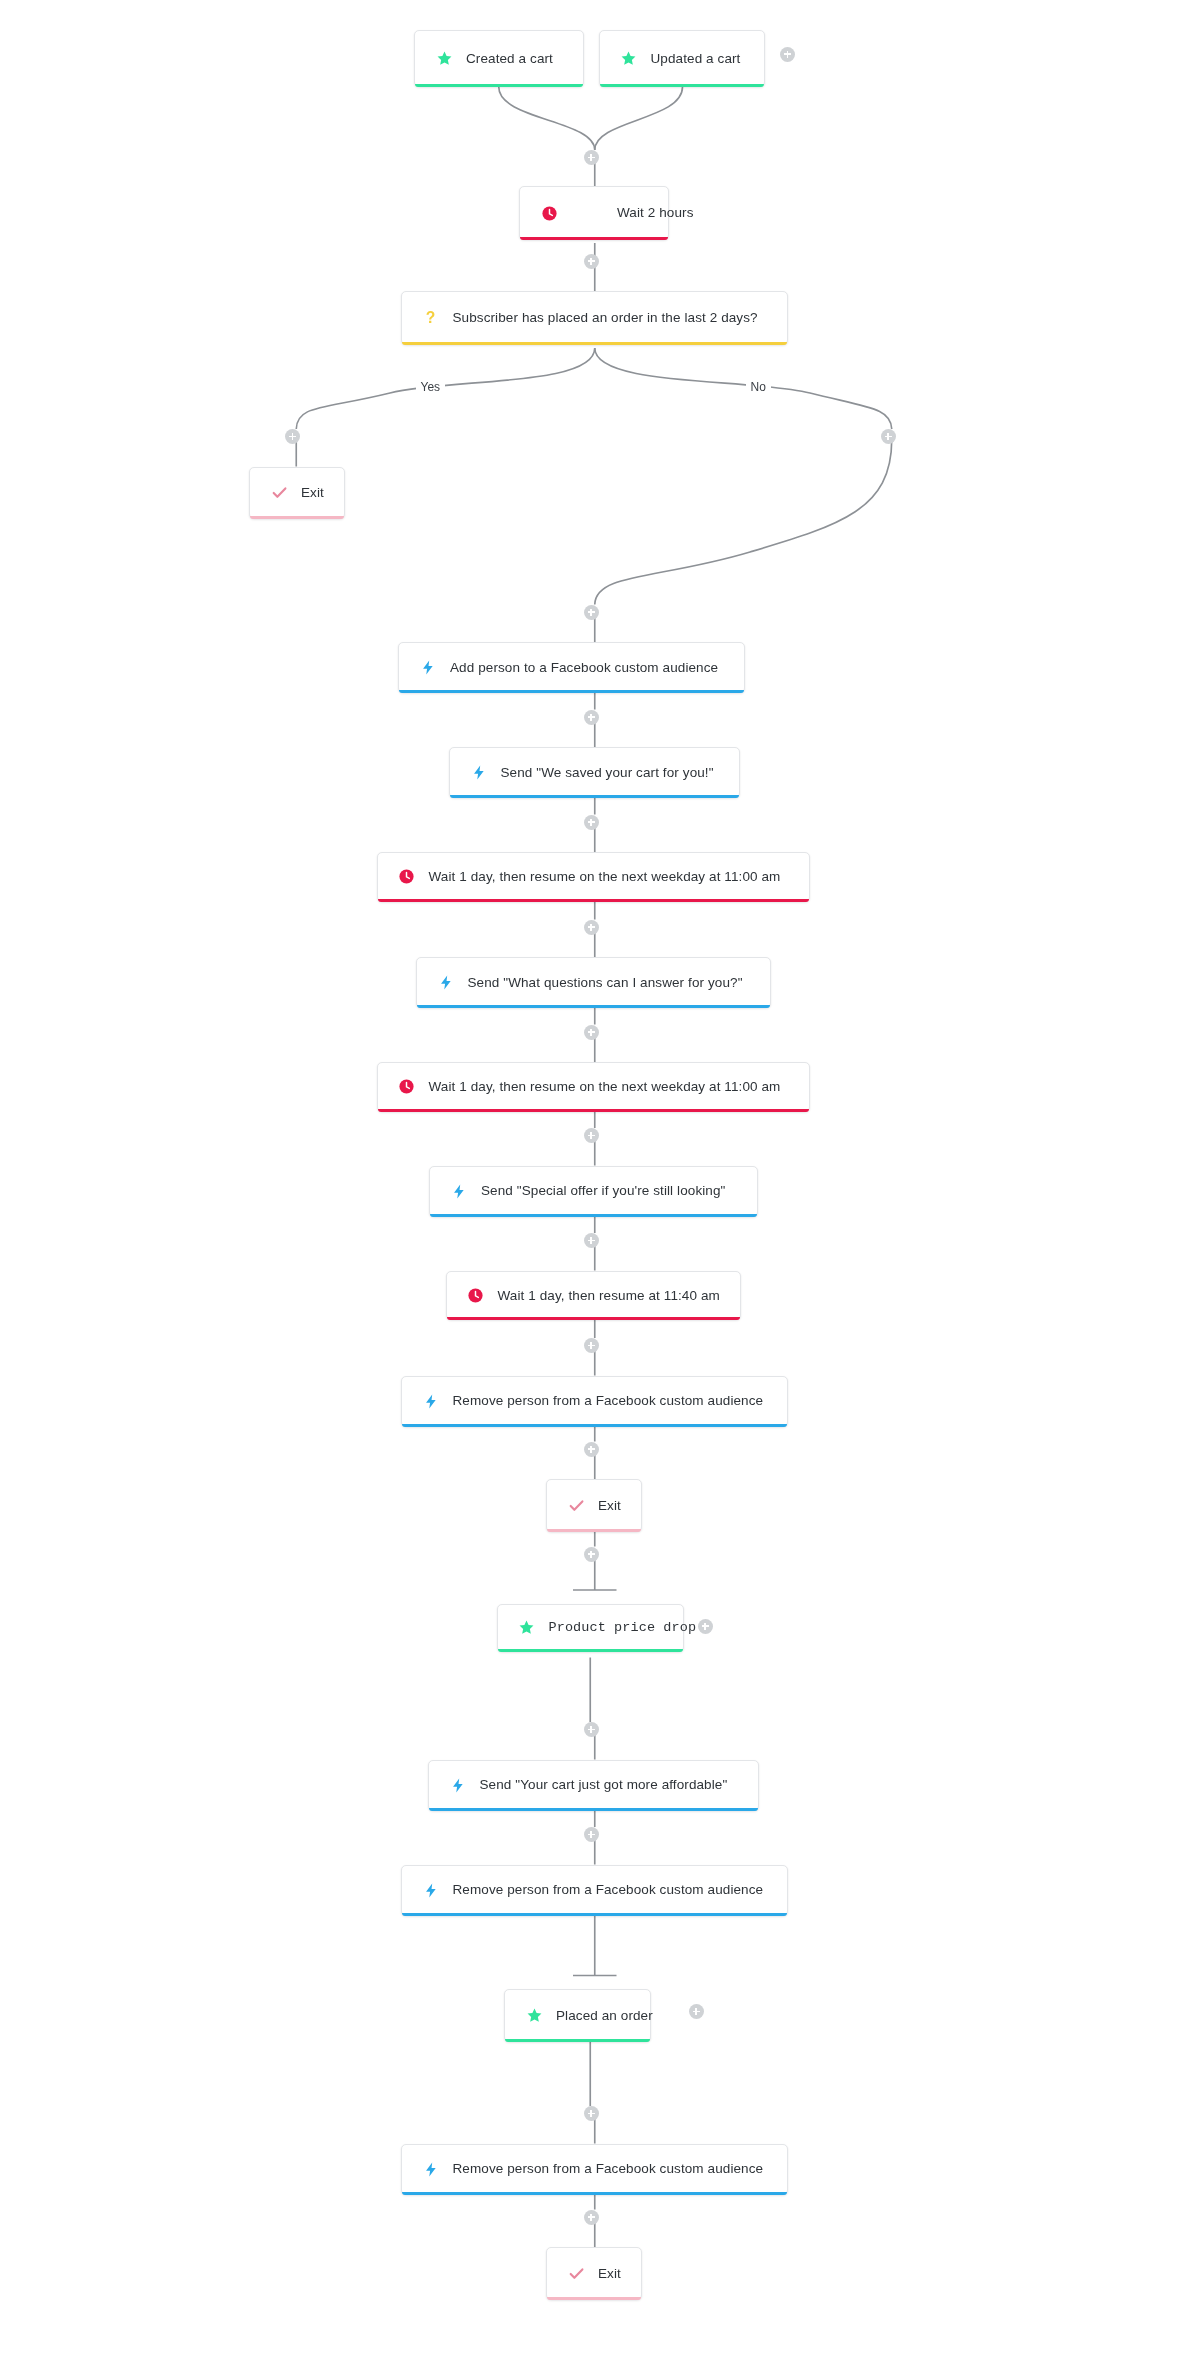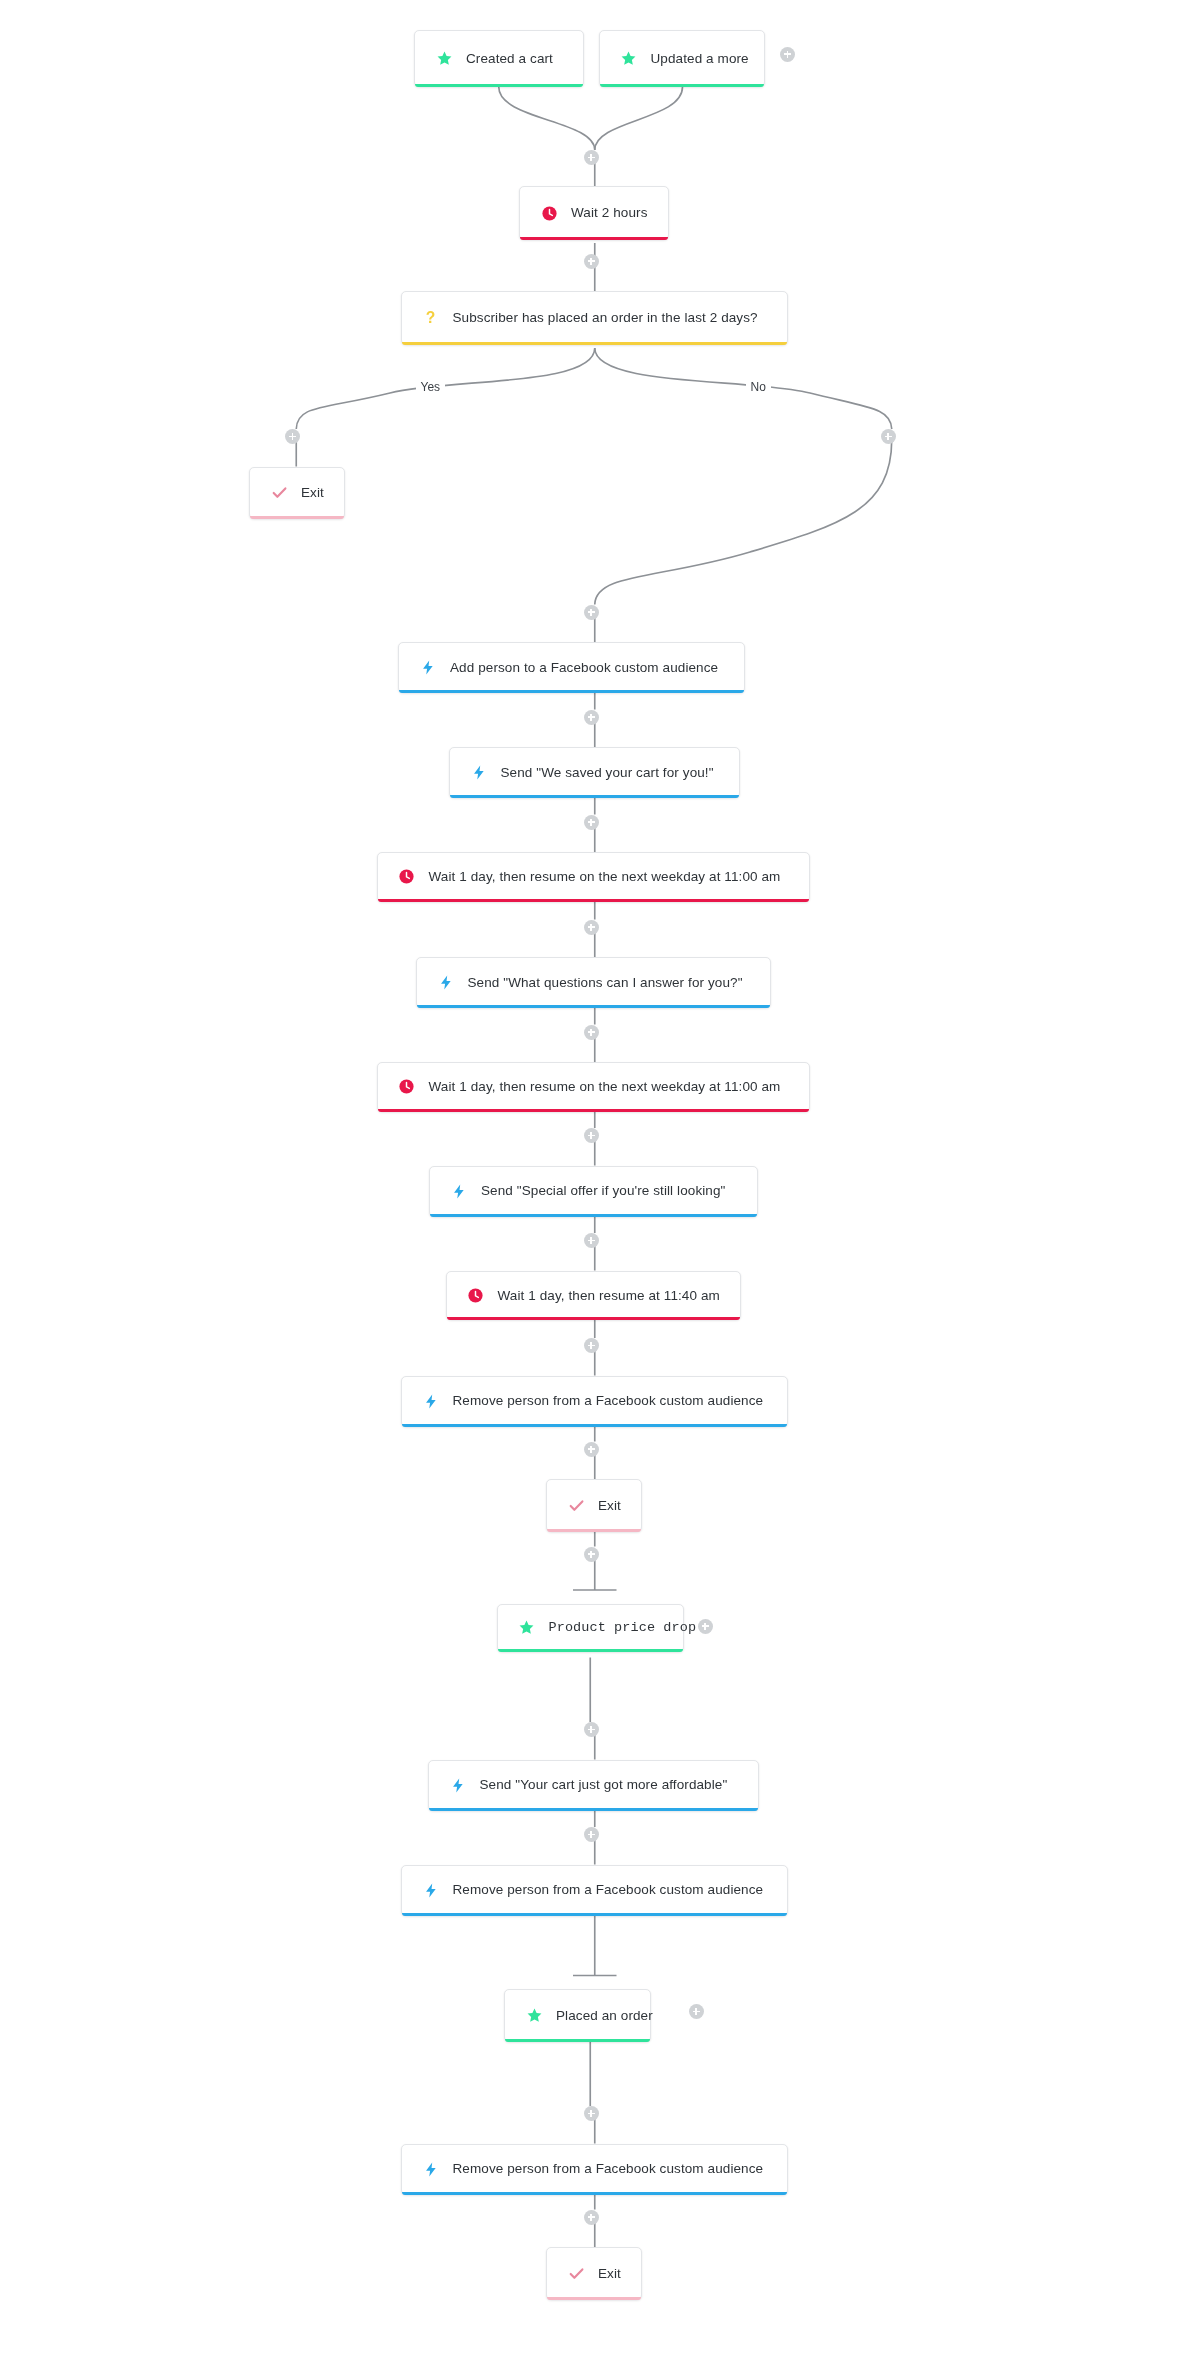--- a/index.html
+++ b/index.html
@@ -172,24 +172,24 @@
         </span>
         <span class="lbl">Created a cart</span>
         <span class="accent"></span>
       </div>
       <div class="node t-trigger" style="left: 598.5px; top: 30px; width: 166.5px; height: 57px;">
         <span class="ico">
           <svg width="17" height="17" viewBox="0 0 24 24">
             <path fill="#2fe39b" d="M12 2.2l2.95 6.3 6.85.82-5.05 4.72 1.35 6.86L12 17.5l-6.1 3.4 1.35-6.86L2.2 9.32l6.85-.82z"></path>
           </svg>
         </span>
-        <span class="lbl">Updated a more</span>
-        <span class="accent"></span>
-      </div>
-      <div class="node t-wait" style="left: 519px; top: 186px; width: 150px; height: 54px;">
+        <span class="lbl">Updated a cart</span>
+        <span class="accent"></span>
+      </div>
+      <div class="node t-wait" style="left: 519px; top: 186px; width: 150px; height: 54px; gap: 46px;">
         <span class="ico">
           <svg width="17" height="17" viewBox="0 0 24 24">
             <circle cx="12" cy="12" r="10" fill="#e8174a"></circle>
             <path d="M12 6.4v6.1l4 2.2" stroke="#ffffff" stroke-width="2.1" stroke-linecap="round" fill="none"></path>
           </svg>
         </span>
         <span class="lbl">Wait 2 hours</span>
         <span class="accent"></span>
       </div>
       <div class="node t-cond" style="left: 400.5px; top: 291px; width: 387px; height: 54px;">

